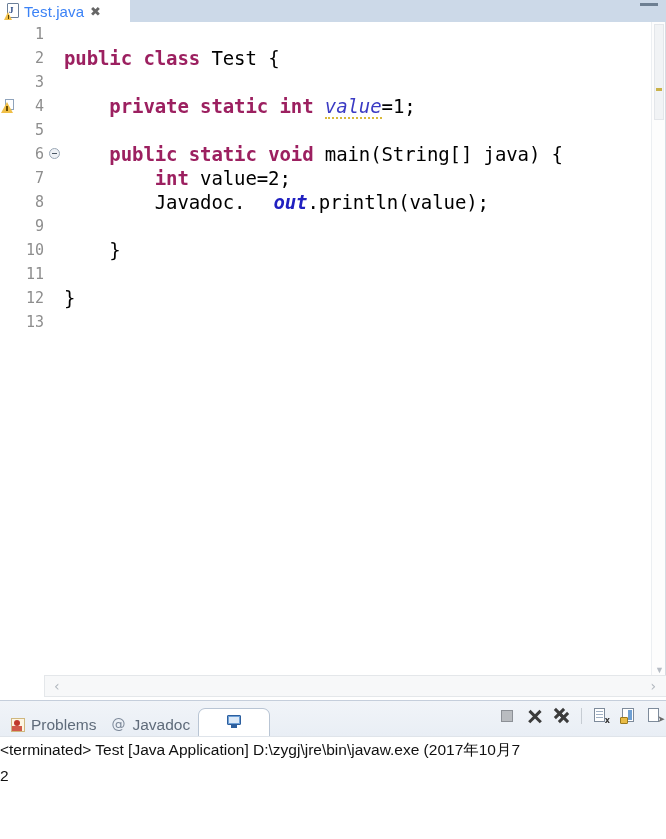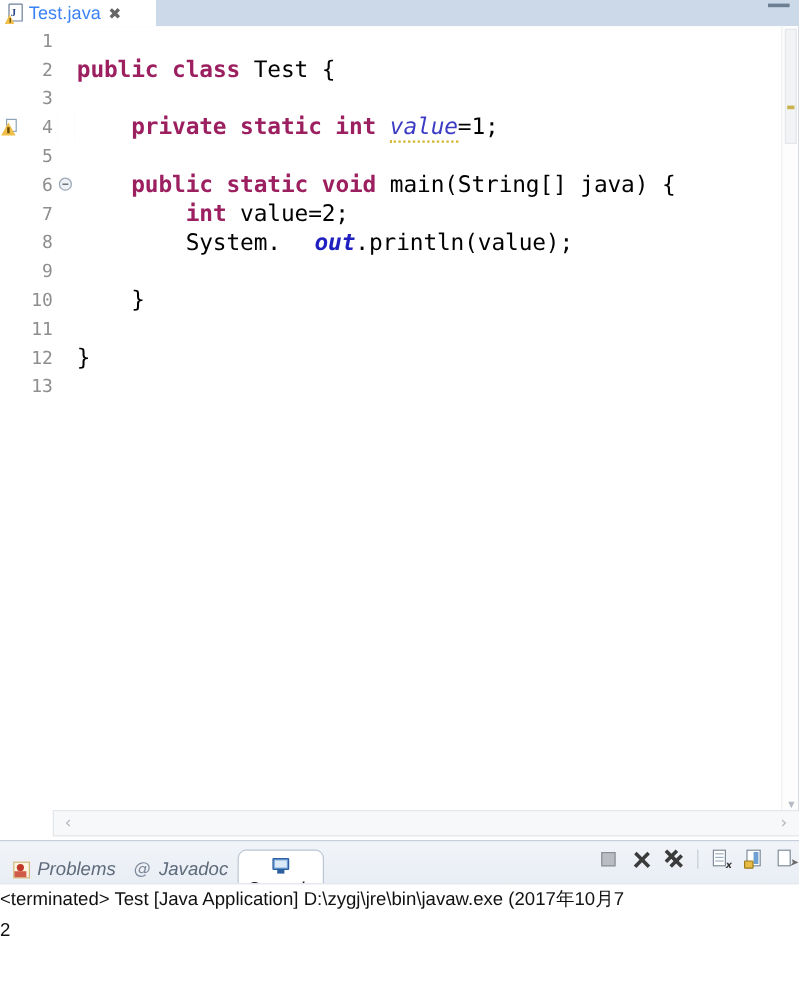--- a/index.html
+++ b/index.html
@@ -301,21 +301,20 @@
   }
   .panel-tabbar {
     position: relative;
     height: 48px;
     background: linear-gradient(#f1f4f8, #e6ecf4);
     border-top: 1px solid #c5cedb;
     display: flex;
     align-items: center;
     padding-left: 4px;
     gap: 2px;
-    font-style: italic;
   }
   .panel-tab {
     display: flex;
     align-items: center;
     gap: 5px;
     padding: 4px 7px 3px 6px;
     font-size: 15.5px;
     color: #5f6b7a;
     border-radius: 6px 6px 0 0;
     position: relative;
@@ -563,21 +562,21 @@
         <div class="lrow"></div>
       </div>
     <div class="code-col" id="codelines">
         <div class="lrow"><span class="codeline"></span></div>
         <div class="lrow"><span class="codeline"><span class="kw">public</span><span class="plain"> </span><span class="kw">class</span><span class="plain"> Test {</span></span></div>
         <div class="lrow"><span class="codeline"></span></div>
         <div class="lrow"><span class="codeline"><span class="plain">    </span><span class="kw">private</span><span class="plain"> </span><span class="kw">static</span><span class="plain"> </span><span class="kw">int</span><span class="plain"> </span><span class="fld-warn">value</span><span class="plain">=1;</span></span></div>
         <div class="lrow"><span class="codeline"></span></div>
         <div class="lrow"><span class="codeline"><span class="plain">    </span><span class="kw">public</span><span class="plain"> </span><span class="kw">static</span><span class="plain"> </span><span class="kw">void</span><span class="plain"> main(String[] java) {</span></span></div>
         <div class="lrow"><span class="codeline"><span class="plain">        </span><span class="kw">int</span><span class="plain"> value=2;</span></span></div>
-        <div class="lrow"><span class="codeline"><span class="plain">        System.</span><span class="statfld">out</span><span class="plain">.println(value);</span></span></div>
+        <div class="lrow"><span class="codeline"><span class="plain">        Javadoc.</span><span class="statfld">out</span><span class="plain">.println(value);</span></span></div>
         <div class="lrow"><span class="codeline"></span></div>
         <div class="lrow"><span class="codeline"><span class="plain">    }</span></span></div>
         <div class="lrow"><span class="codeline"></span></div>
         <div class="lrow"><span class="codeline"><span class="plain">}</span></span></div>
         <div class="lrow"><span class="codeline"></span></div>
       </div>
 
     <div class="v-scroll">
       <span class="up-arrow">▲</span>
       <div class="thumb"></div>

